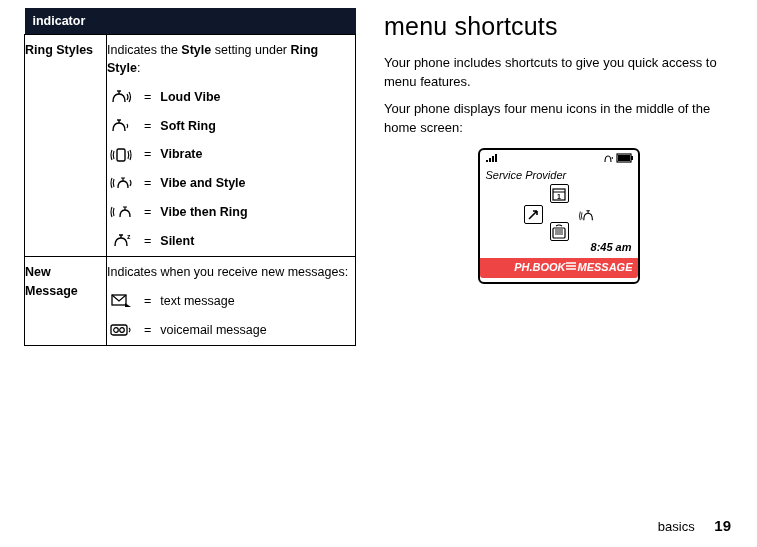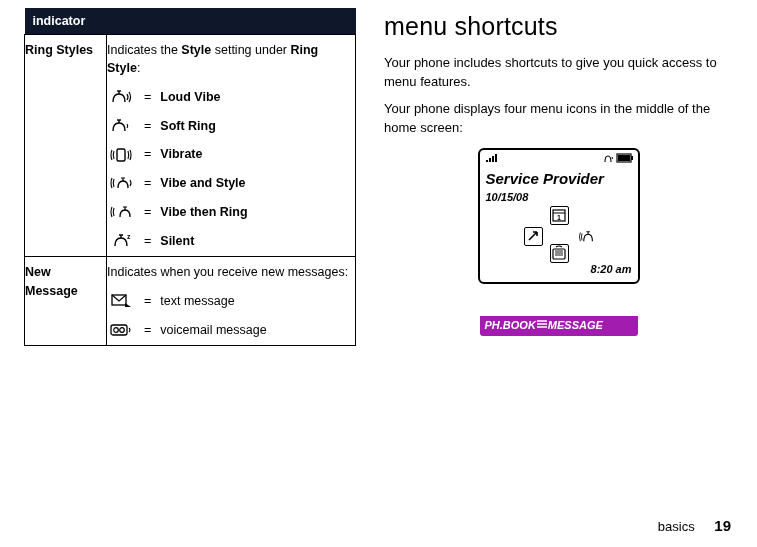--- a/index.html
+++ b/index.html
@@ -74,21 +74,21 @@
     background:#fff;
     font-family: Arial, sans-serif;
   }
   .phone .statusbar {
     display:flex;
     justify-content:space-between;
     padding:3px 5px 1px;
     font-size:10px;
     font-weight:bold;
   }
-  .phone .sp { font-size:15px; font-weight:bold; font-style:italic; padding:0 6px;}
+  .phone .sp { font-size:11px; font-weight:normal; font-style:italic; padding:0 6px;}
   .phone .date { font-size:11px; font-weight:bold; font-style:italic; padding:0 6px;}
   .phone .iconzone {
     position:relative;
     height:56px;
   }
   .p-icon {
     position:absolute;
     width:19px; height:19px;
     border:1.5px solid #000;
     background:#fff;
@@ -98,26 +98,25 @@
   }
   .p-icon.top { left:70px; top:0; border-radius:2px;}
   .p-icon.left { left:44px; top:21px; border-radius:2px;}
   .p-icon.right { left:96px; top:21px; border:none;}
   .p-icon.bottom { left:70px; top:38px; border-radius:2px;}
   .phone .time {
     text-align:right; font-size:11px; font-weight:bold; font-style:italic;
     padding:0 6px 2px;
   }
   .phone .softbar {
-    background:#a21caf; color:#fff;
-    display:flex; justify-content:flex-start; align-items:center;
+    background:#ef4444; color:#fff;
+    display:flex; justify-content:flex-end; align-items:center;
     font-size:11px; font-weight:bold; font-style:italic;
     padding:2px 5px;
     border-radius:0 0 3px 3px;
-    margin-top:36px;
   }
   .phone .softbar .mid { font-style:normal;}
 
   
   .navkey {
     display:inline-block;
     position:relative;
     width:18px; height:14px;
     vertical-align:middle;
   }
@@ -286,21 +285,20 @@
           <svg width="30" height="10" viewBox="0 0 30 10">
               <path d="M2 9 Q2 3 5 3 Q8 3 8 9" fill="none" stroke="#000" stroke-width="1.1"></path>
               <path d="M9 4 Q10 5 9 6" fill="none" stroke="#000" stroke-width="1"></path>
               <rect x="14" y="1" width="14" height="8" fill="none" stroke="#000" stroke-width="1.2"></rect>
               <rect x="15" y="2" width="12" height="6" fill="#000"></rect>
               <rect x="28" y="3" width="2" height="4" fill="#000"></rect>
             </svg>
         </span>
       </div>
       <div class="sp">Service Provider</div>
-      <div class="date">10/15/08</div>
       <div class="iconzone">
         <div class="p-icon top">
           <svg width="14" height="14" viewBox="0 0 14 14">
               <rect x="1" y="2" width="12" height="11" fill="none" stroke="#000" stroke-width="1.2"></rect>
               <path d="M1 5 h12" stroke="#000"></path>
               <text x="5" y="12" font-size="7" font-weight="bold">1</text>
             </svg>
         </div>
         <div class="p-icon left">
           <svg width="14" height="14" viewBox="0 0 14 14">
@@ -315,21 +313,21 @@
             </svg>
         </div>
         <div class="p-icon bottom">
           <svg width="16" height="16" viewBox="0 0 16 16">
               <rect x="2" y="4" width="12" height="10" rx="1" fill="none" stroke="#000" stroke-width="1.2"></rect>
               <path d="M4 6h8M4 8h8M4 10h8" stroke="#000" stroke-width="0.9"></path>
               <path d="M5 2 Q8 0 11 2" fill="none" stroke="#000" stroke-width="1.2"></path>
             </svg>
         </div>
       </div>
-      <div class="time">8:20 am</div>
+      <div class="time">8:45 am</div>
       <div class="softbar">
         <span>PH.BOOK</span>
         <span class="mid">
           <svg width="12" height="10" viewBox="0 0 12 10">
               <path d="M1 2h10M1 5h10M1 8h10" stroke="#fff" stroke-width="1.6"></path>
             </svg>
         </span>
         <span>MESSAGE</span>
       </div>
     </div>

